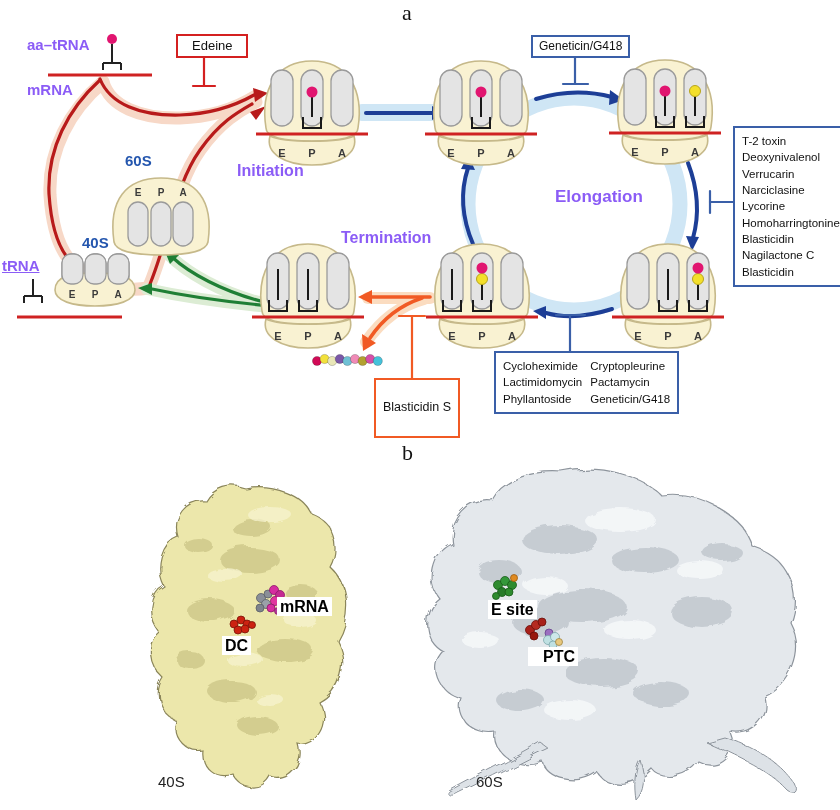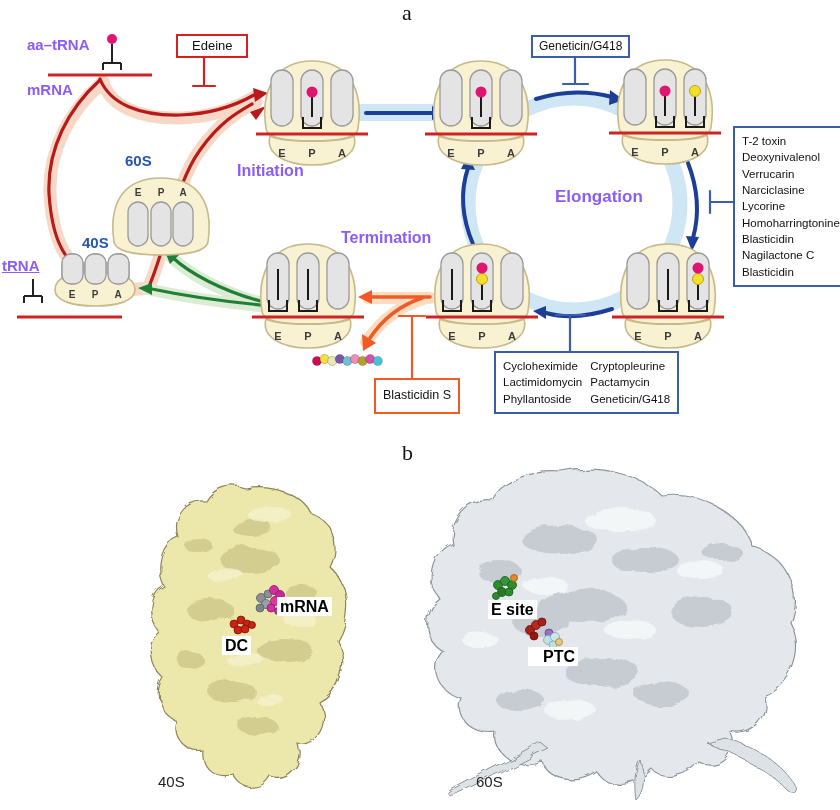--- a/index.html
+++ b/index.html
@@ -10,21 +10,21 @@
   .panel-letter{font-family:"Liberation Serif",serif;font-size:22px;color:#111;}
   .navy{color:#8b5cf6;font-weight:bold;}
   .subblue{color:#2456ae;font-weight:bold;}
   .big{font-size:16px;}
   .mid{font-size:15px;}
   .elong{font-size:17px;}
   .ibox{position:absolute;z-index:3;background:#fff;color:#111;text-align:center;
         font-size:12px;line-height:1.25;}
   .ibox.red{border:2px solid #d42020;font-size:13px;padding:2px 14px;}
   .ibox.blue{border:2px solid #3a5fa8;padding:2px 6px;}
-  .ibox.orange{border:2px solid #f15a24;font-size:12.5px;padding:8px 7px;}
+  .ibox.orange{border:2px solid #f15a24;font-size:12.5px;padding:20px 7px;}
   .listbox{position:absolute;z-index:3;background:#fff;border:2px solid #3a5fa8;
            color:#111;font-size:11.5px;line-height:1.42;text-align:left;padding:5px 7px;}
   .twocol{display:flex;gap:8px;}
   .chip{position:absolute;z-index:3;background:#fff;color:#000;font-weight:bold;
         font-size:16px;padding:0 3px;line-height:1.2;}
   .plain{position:absolute;z-index:3;color:#222;font-size:15px;}
 </style>
 </head>
 <body>
 

